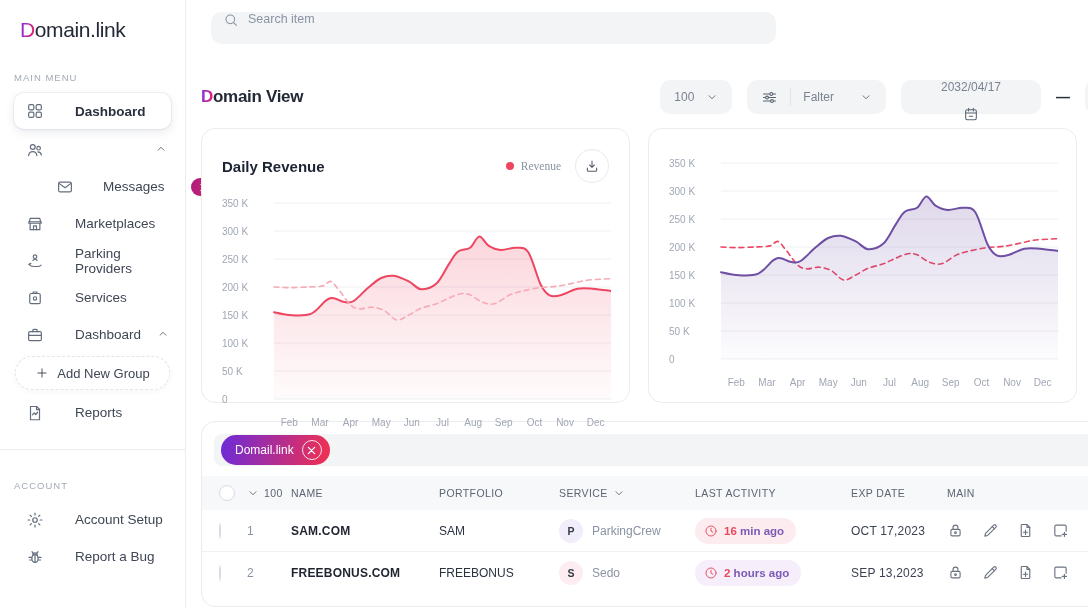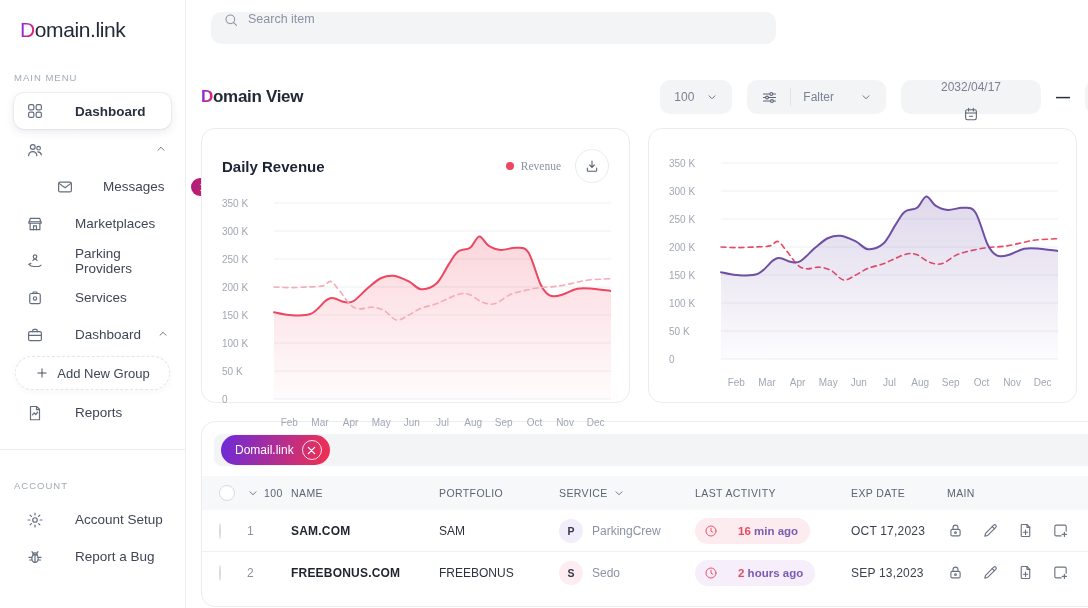--- a/index.html
+++ b/index.html
@@ -78,21 +78,21 @@
   .trow { height:42px; border-bottom:1px solid #f0f1f4; font-size:12px; }
   .trow:last-child { border-bottom:none; }
   .cbx { width:16px; height:16px; border-radius:50%; border:1.5px solid #d7dbe2; background:#fff; cursor:pointer; }
   .rownum { color:#8a93a3; }
   .cell-name { font-weight:bold; color:#1f2430; letter-spacing:.2px; }
   .cell-portfolio { color:#2b3240; }
   .svc { display:flex; align-items:center; gap:9px; }
   .svc-initial { width:24px; height:24px; border-radius:50%; display:flex; align-items:center; justify-content:center;
      font-size:10.5px; font-weight:bold; color:#343b49; }
   .svc-name { color:#8a93a3; }
-  .act-pill { display:inline-flex; align-items:center; gap:20px; height:26px; border-radius:13px; padding:0 12px 0 9px; font-size:11.5px; }
+  .act-pill { display:inline-flex; align-items:center; gap:6px; height:26px; border-radius:13px; padding:0 12px 0 9px; font-size:11.5px; }
   .act-pill .clk { color:#e8495f; display:flex; }
   .act-val { color:#e8495f; font-weight:bold; }
   .act-unit { color:#7b5bb5; font-weight:bold; }
   .cell-exp { color:#3a4150; letter-spacing:.2px; }
   .tools { display:flex; align-items:center; gap:17px; color:#6b7280; }
   .tool-ic { width:18px; height:18px; cursor:pointer; display:flex; }
   svg { display:block; }
 </style>
 </head>
 <body>

